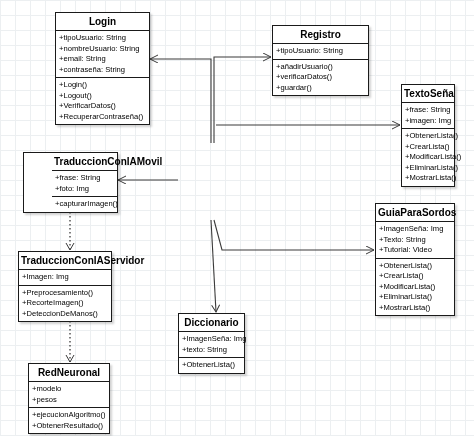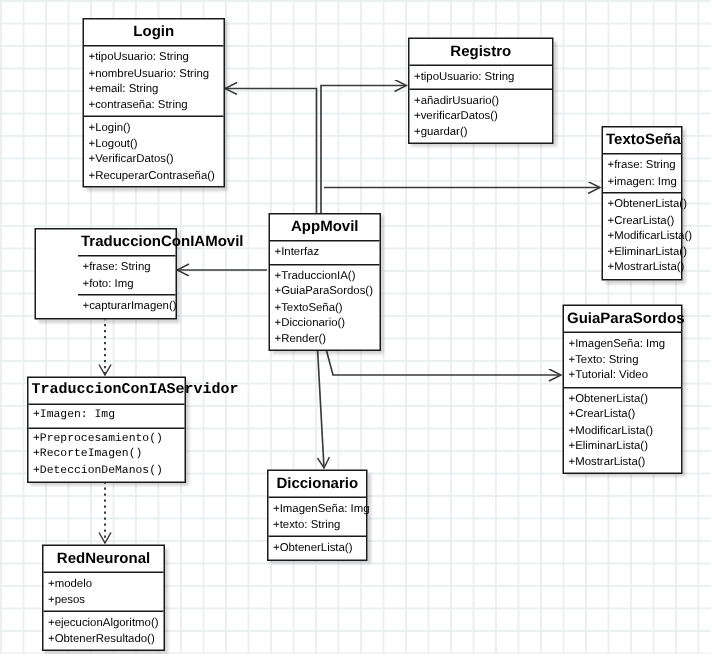--- a/index.html
+++ b/index.html
@@ -126,33 +126,20 @@
     </div>
     <div class="uml-compartment">
       <div class="uml-member">+ObtenerLista()</div>
       <div class="uml-member">+CrearLista()</div>
       <div class="uml-member">+ModificarLista()</div>
       <div class="uml-member">+EliminarLista()</div>
       <div class="uml-member">+MostrarLista()</div>
     </div>
   </div>
 
-  <div class="uml-class" style="left:179px; top:142px; width:75px;">
-    <div class="uml-name">AppMovil</div>
-    <div class="uml-compartment">
-      <div class="uml-member">+Interfaz</div>
-    </div>
-    <div class="uml-compartment">
-      <div class="uml-member">+TraduccionIA()</div>
-      <div class="uml-member">+GuiaParaSordos()</div>
-      <div class="uml-member">+TextoSeña()</div>
-      <div class="uml-member">+Diccionario()</div>
-      <div class="uml-member">+Render()</div>
-    </div>
-  </div>
 
   <div class="uml-class" style="left:23px; top:152px; width:95px;padding-left:28px;">
     <div class="uml-name">TraduccionConIAMovil</div>
     <div class="uml-compartment">
       <div class="uml-member">+frase: String</div>
       <div class="uml-member">+foto: Img</div>
     </div>
     <div class="uml-compartment">
       <div class="uml-member">+capturarImagen()</div>
     </div>
@@ -167,21 +154,21 @@
     </div>
     <div class="uml-compartment">
       <div class="uml-member">+ObtenerLista()</div>
       <div class="uml-member">+CrearLista()</div>
       <div class="uml-member">+ModificarLista()</div>
       <div class="uml-member">+EliminarLista()</div>
       <div class="uml-member">+MostrarLista()</div>
     </div>
   </div>
 
-  <div class="uml-class" style="left:18px; top:251px; width:106px;font-family:Liberation Mono, monospace;">
+  <div class="uml-class" style="left:18px; top:251px; width:94px;">
     <div class="uml-name">TraduccionConIAServidor</div>
     <div class="uml-compartment">
       <div class="uml-member">+Imagen: Img</div>
     </div>
     <div class="uml-compartment">
       <div class="uml-member">+Preprocesamiento()</div>
       <div class="uml-member">+RecorteImagen()</div>
       <div class="uml-member">+DeteccionDeManos()</div>
     </div>
   </div>

